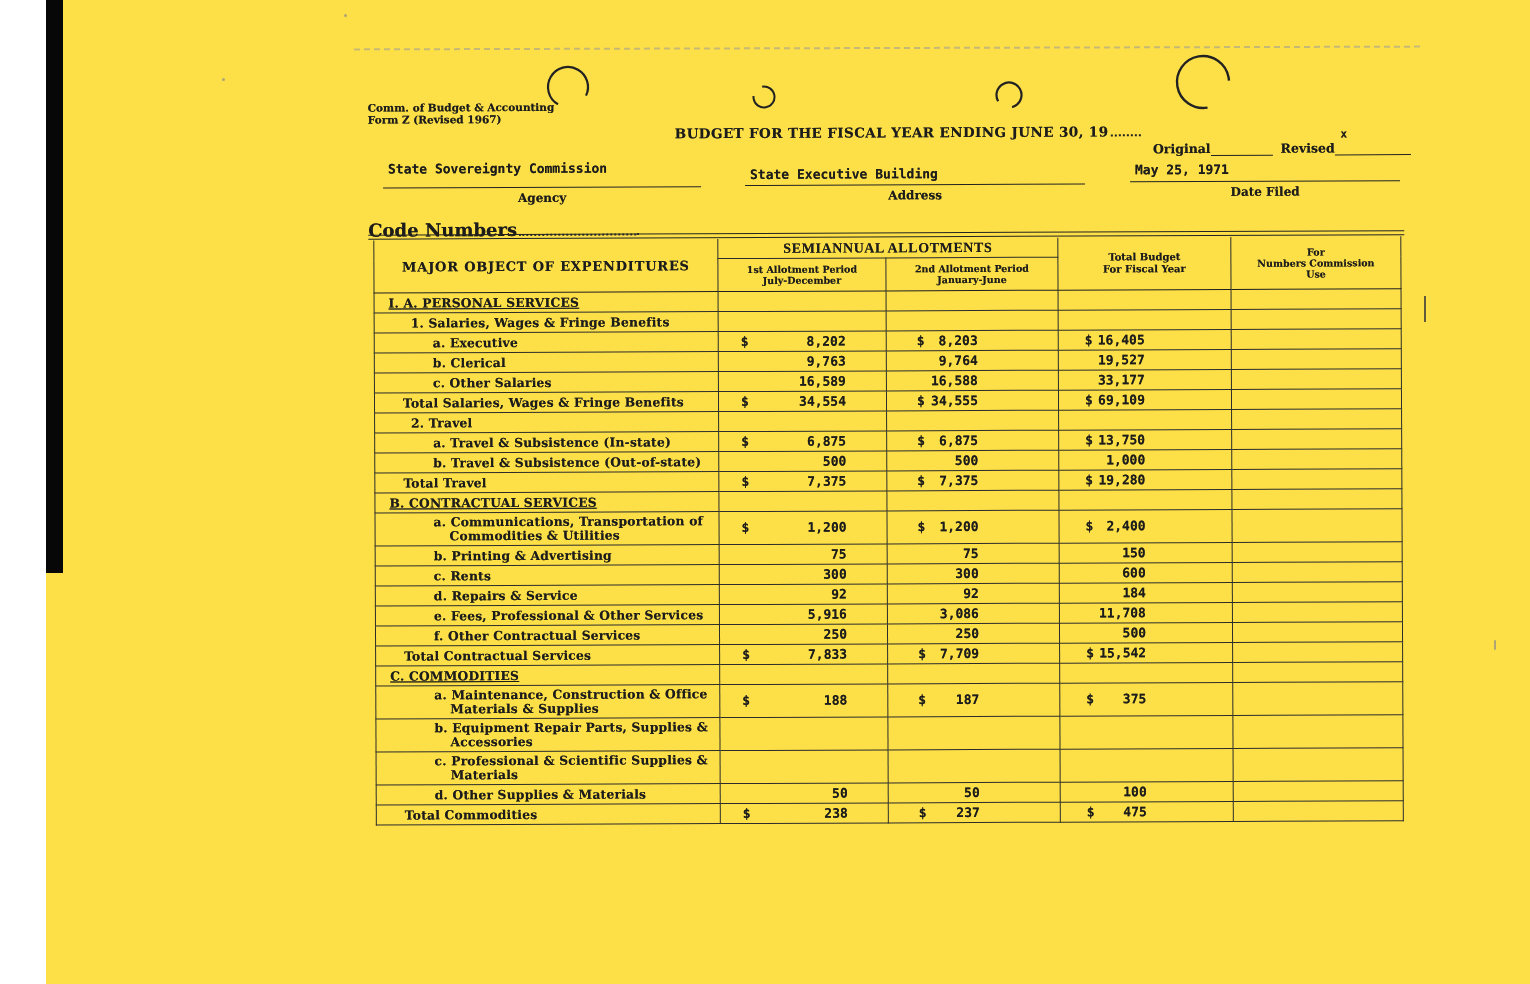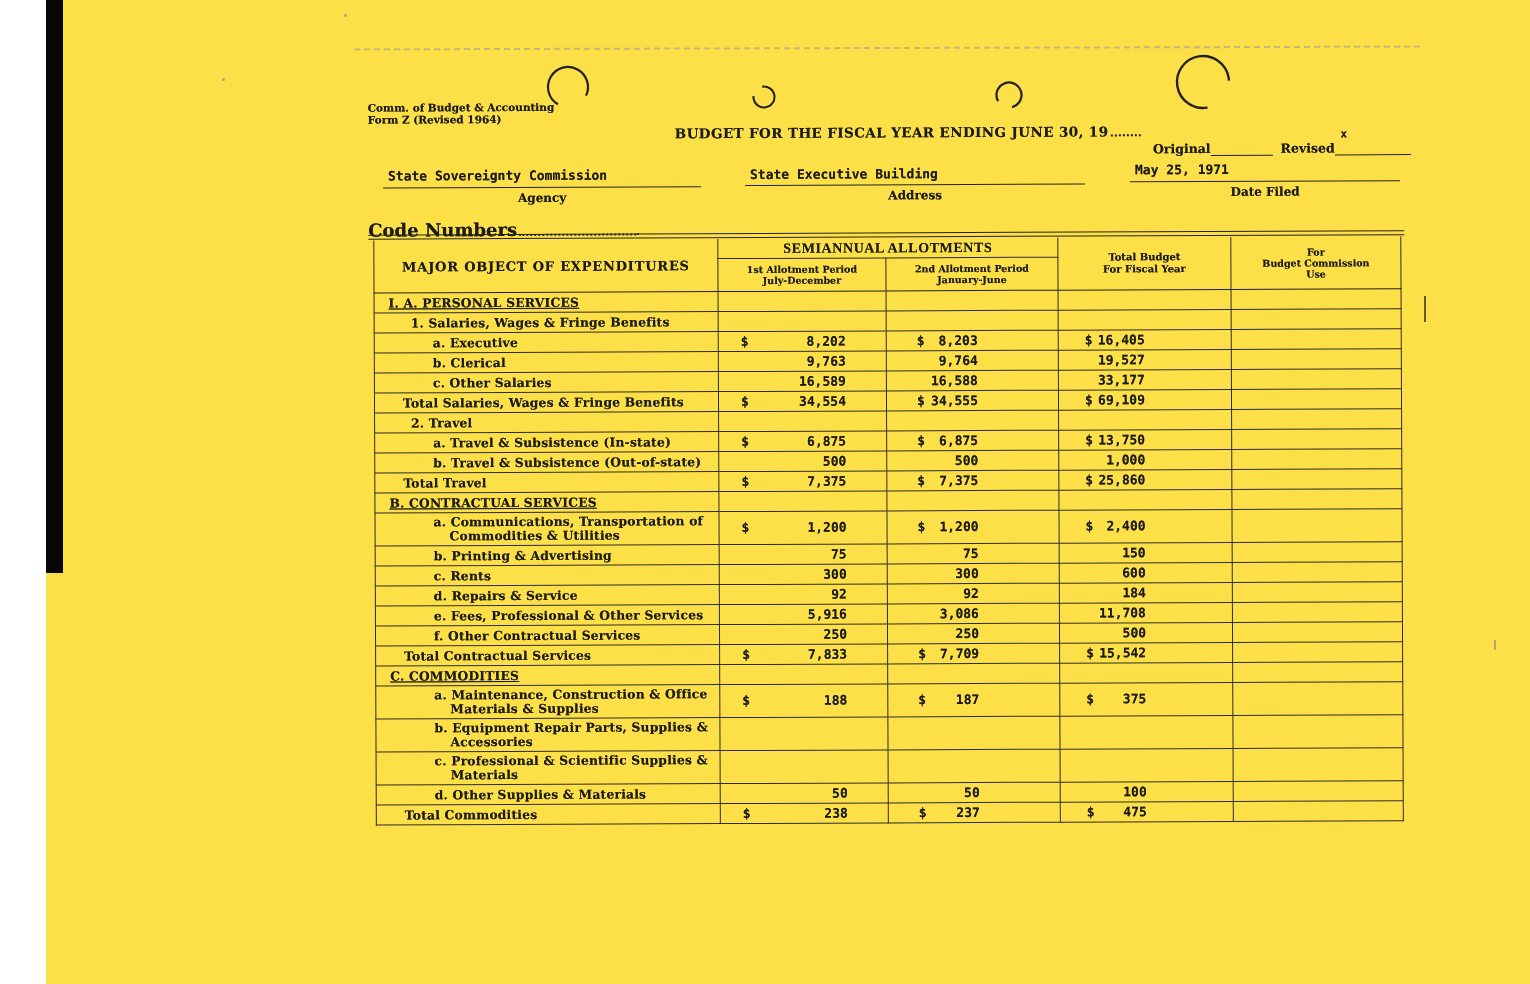--- a/index.html
+++ b/index.html
@@ -22,21 +22,21 @@
   
   .office{position:absolute;left:323px;top:100px;font-size:10.5px;font-weight:bold;line-height:12px;}
   .form-title{position:absolute;left:630px;top:125px;font-size:13.5px;font-weight:bold;letter-spacing:.4px;white-space:nowrap;}
   .dotline{display:inline-block;width:30px;border-bottom:2px dotted #222;height:11px;margin-left:2px;}
   .orig-rev{position:absolute;left:1108px;top:143px;font-size:12.5px;font-weight:bold;white-space:nowrap;}
   .rule{display:inline-block;border-bottom:1.5px solid #222;height:12px;position:relative;vertical-align:bottom;}
   .r1{width:62px;margin-right:8px;}
   .r2{width:76px;}
   .r2 .mark{position:absolute;left:6px;top:-15px;font-family:"DejaVu Sans Mono",monospace;font-size:11px;font-weight:bold;}
   .typed{font-family:"DejaVu Sans Mono",monospace;font-weight:bold;font-size:13px;white-space:nowrap;}
-  .agency-value{position:absolute;left:343px;top:167px;}
+  .agency-value{position:absolute;left:343px;top:160px;}
   .agency-rule{position:absolute;left:338px;top:186px;width:318px;border-top:1.5px solid #222;}
   .agency-label{position:absolute;left:338px;top:190px;width:318px;text-align:center;font-size:12px;font-weight:bold;}
   .address-value{position:absolute;left:705px;top:167px;}
   .address-rule{position:absolute;left:700px;top:185px;width:340px;border-top:1.5px solid #222;}
   .address-label{position:absolute;left:700px;top:189px;width:340px;text-align:center;font-size:12px;font-weight:bold;}
   .date-value{position:absolute;left:1090px;top:164px;}
   .date-rule{position:absolute;left:1085px;top:183px;width:270px;border-top:1.5px solid #222;}
   .date-label{position:absolute;left:1085px;top:187px;width:270px;text-align:center;font-size:12px;font-weight:bold;}
   .code-numbers{position:absolute;left:323px;top:218px;font-size:18px;font-weight:bold;}
   .code-rule{display:inline-block;width:120px;border-bottom:2px dotted #333;height:10px;margin-left:2px;}
@@ -91,21 +91,21 @@
     <circle cx="15" cy="15" r="12.5" fill="none" stroke="#222" stroke-width="2.2" stroke-dasharray="62 17" transform="rotate(150 15 15)"></circle>
   </svg>
   <svg class="punch" style="left:1126px;top:52px;" width="62" height="60">
     <circle cx="31" cy="30" r="26" fill="none" stroke="#222" stroke-width="2.4" stroke-dasharray="125 40" transform="rotate(80 31 30)"></circle>
   </svg>
 
   <div class="content">
 
     <div class="office">
       <div>Comm. of Budget &amp; Accounting</div>
-      <div>Form Z (Revised 1964)</div>
+      <div>Form Z (Revised 1967)</div>
     </div>
 
     <div class="form-title">
       <span>BUDGET FOR THE FISCAL YEAR ENDING JUNE 30, 19</span><span class="dotline"></span>
     </div>
 
     <div class="orig-rev">
       <span>Original</span><span class="rule r1"></span><span>Revised</span><span class="rule r2"><span class="mark">x</span></span>
     </div>
 
@@ -138,21 +138,21 @@
       <thead>
         <tr>
           <th class="h-label" rowspan="2">MAJOR OBJECT OF EXPENDITURES</th>
           <th class="h-semi" colspan="2">SEMIANNUAL ALLOTMENTS</th>
           <th class="h-c3" rowspan="2">
             <div>Total Budget</div>
             <div>For Fiscal Year</div>
           </th>
           <th class="h-c4" rowspan="2">
             <div>For</div>
-            <div>Budget Commission</div>
+            <div>Numbers Commission</div>
             <div>Use</div>
           </th>
         </tr>
         <tr>
           <th class="h-sub">
             <div>1st Allotment Period</div>
             <div>July-December</div>
           </th>
           <th class="h-sub">
             <div>2nd Allotment Period</div>
@@ -335,21 +335,21 @@
             </td>
             <td class="num-cell col2">
               <div class="money">
                 <span class="cur">$</span>
                 <span class="amt">7,375</span>
               </div>
             </td>
             <td class="num-cell col3">
               <div class="money">
                 <span class="cur">$</span>
-                <span class="amt">25,860</span>
+                <span class="amt">19,280</span>
               </div>
             </td>
             <td class="num-cell col4"></td>
           </tr>
           <tr class="">
             <td>
               <div class="lab l-section">B. CONTRACTUAL SERVICES</div>
             </td>
             <td class="num-cell col1"></td>
             <td class="num-cell col2"></td>

